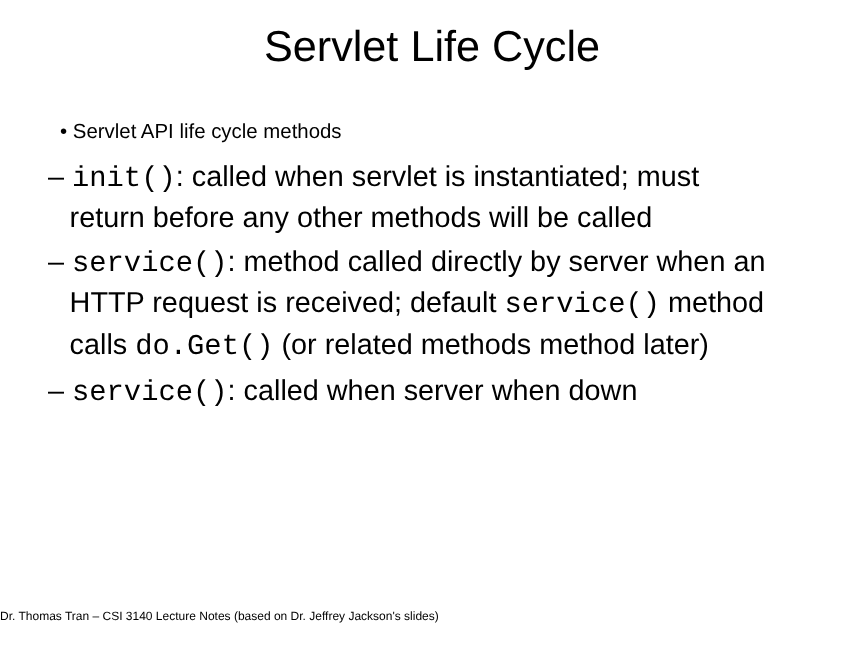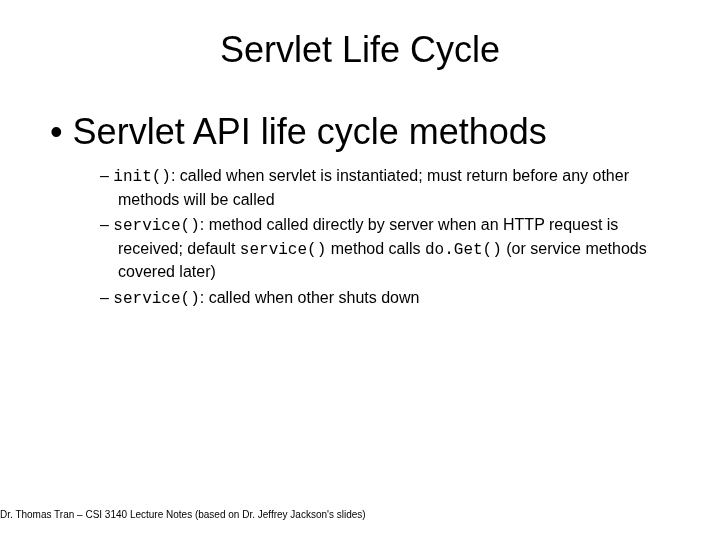--- a/index.html
+++ b/index.html
@@ -6,40 +6,39 @@
     body {
       width: 720px;
       height: 540px;
       background: #fff;
       font-family: Arial, Helvetica, sans-serif;
       color: #000;
       position: relative;
       overflow: hidden;
     }
     .slide {
-      padding: 19px 40px 0 40px;
+      padding: 8px 40px 0 40px;
     }
     .title {
       font-size: 36px;
       font-weight: 400;
       text-align: center;
       margin-bottom: 40px;
       margin-top: 10px;
     }
     .bullet-l1 {
-      font-size: 36px;
+      font-size: 17px;
       margin-left: 10px;
       margin-bottom: 12px;
     }
     .bullet-l1::before {
       content: "• ";
     }
     .bullet-l2 {
-      font-size: 16px;
-      margin-left: 60px;
+      font-size: 24px;
       margin-right: 30px;
       line-height: 1.35;
       margin-bottom: 4px;
       text-indent: -18px;
       padding-left: 18px;
     }
     .dash {
       display: inline;
     }
     .mono {
@@ -61,21 +60,21 @@
 <div class="slide">
   <h1 class="title">Servlet Life Cycle</h1>
 
   <div class="bullet-l1">Servlet API life cycle methods</div>
 
   <div class="bullet-l2">
     <span class="dash">– </span><span class="mono">init()</span><span>: called when servlet is instantiated; must return before any other methods will be called</span>
   </div>
 
   <div class="bullet-l2">
-    <span class="dash">– </span><span class="mono">service()</span><span>: method called directly by server when an HTTP request is received; default </span><span class="mono">service()</span><span> method calls </span><span class="mono">do.Get()</span><span> (or service methods covered later)</span>
+    <span class="dash">– </span><span class="mono">service()</span><span>: method called directly by server when an HTTP request is received; default </span><span class="mono">service()</span><span> method calls </span><span class="mono">do.Get()</span><span> (or related methods method later)</span>
   </div>
 
   <div class="bullet-l2">
-    <span class="dash">– </span><span class="mono">service()</span><span>: called when other shuts down</span>
+    <span class="dash">– </span><span class="mono">service()</span><span>: called when server when down</span>
   </div>
 </div>
 
 <div class="footer">Dr. Thomas Tran – CSI 3140 Lecture Notes (based on Dr. Jeffrey Jackson's slides)</div>
 
 </body></html>

